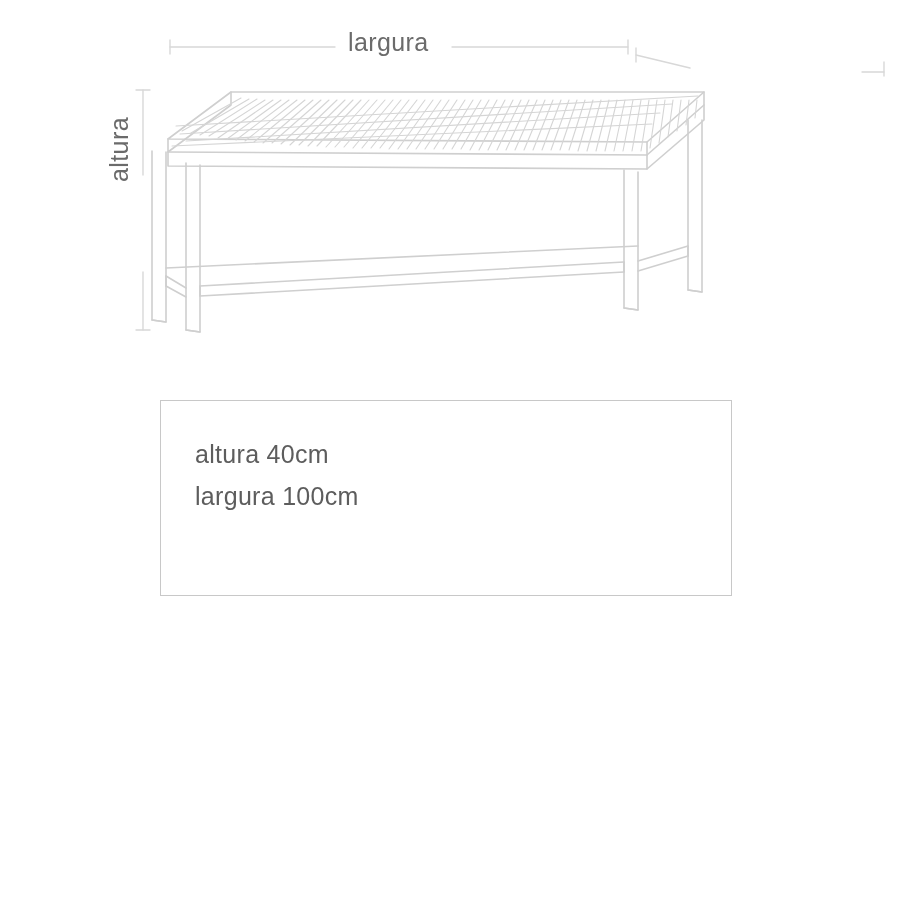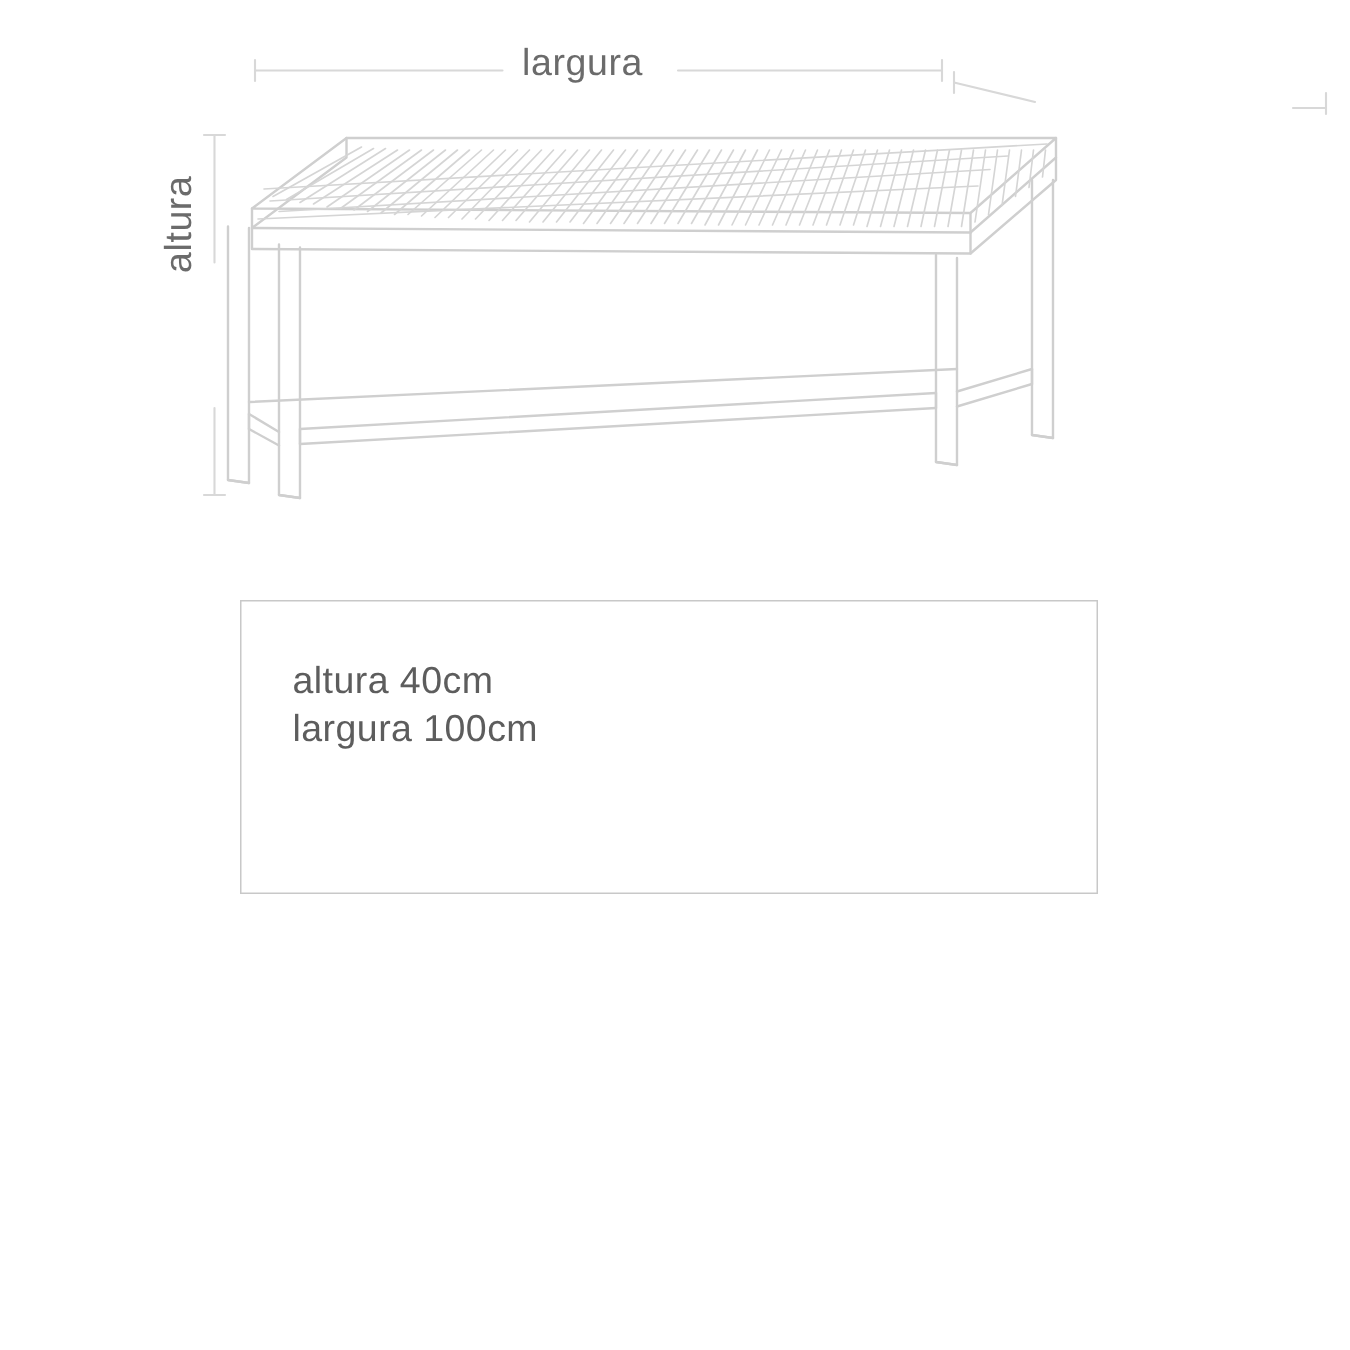--- a/index.html
+++ b/index.html
@@ -58,20 +58,21 @@
     border: 1px solid #c8c8c8;
     box-sizing: border-box;
     background: #ffffff;
   }
   #spec-list {
     position: absolute;
     left: 195px;
     top: 438px;
     display: flex;
     flex-direction: column;
+    gap: 10px;
   }
   .spec-line {
     font-size: 25px;
     color: #5d5d5d;
     letter-spacing: 0.3px;
     line-height: 32px;
     white-space: nowrap;
   }
 </style>
 </head>

